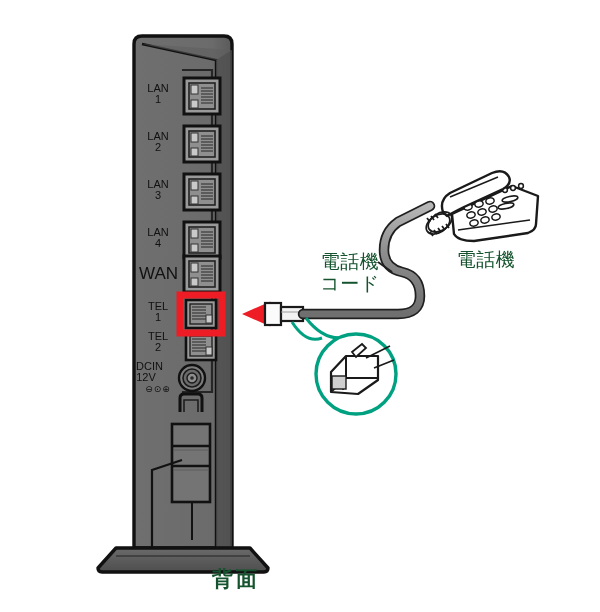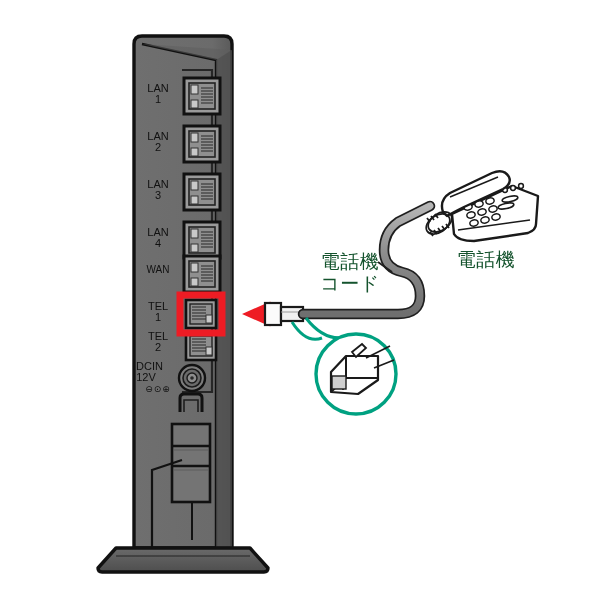--- a/index.html
+++ b/index.html
@@ -304,28 +304,29 @@
   </svg>
 
   <div class="port-text" style="left:133px;top:83px;width:38px;font-size:11px;">LAN
 1</div>
   <div class="port-text" style="left:133px;top:131px;width:38px;font-size:11px;">LAN
 2</div>
   <div class="port-text" style="left:133px;top:179px;width:38px;font-size:11px;">LAN
 3</div>
   <div class="port-text" style="left:133px;top:227px;width:38px;font-size:11px;">LAN
 4</div>
-  <div class="port-text" style="left:133px;top:265px;width:38px;font-size:10px;text-align:center;">WAN</div>
+  <div class="port-text" style="left:133px;top:265px;width:38px;font-size:17px;text-align:center;">WAN</div>
   <div class="port-text" style="left:133px;top:301px;width:38px;font-size:11px;">TEL
 1</div>
   <div class="port-text" style="left:133px;top:331px;width:38px;font-size:11px;">TEL
 2</div>
   <div class="port-text" style="left:130px;top:361px;width:20px;font-size:11px;">DCIN
 12V</div>
   <div class="port-text" style="left:130px;top:385px;width:44px;font-size:9px;letter-spacing:1px;">⊖⊙⊕</div>
 
   <div class="jp-label" id="label-cord">電話機
 コード</div>
 
   <div class="jp-label" id="label-phone">電話機</div>
 
+  <div class="jp-label" id="label-rear">背面</div>
 
 </div>
 
 </body></html>

